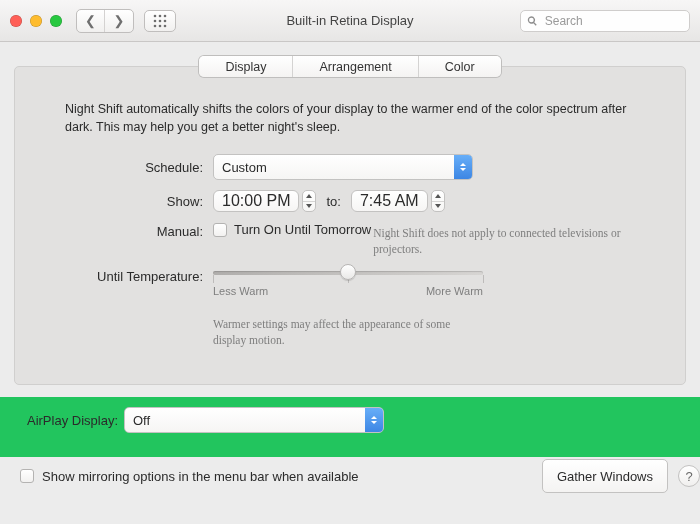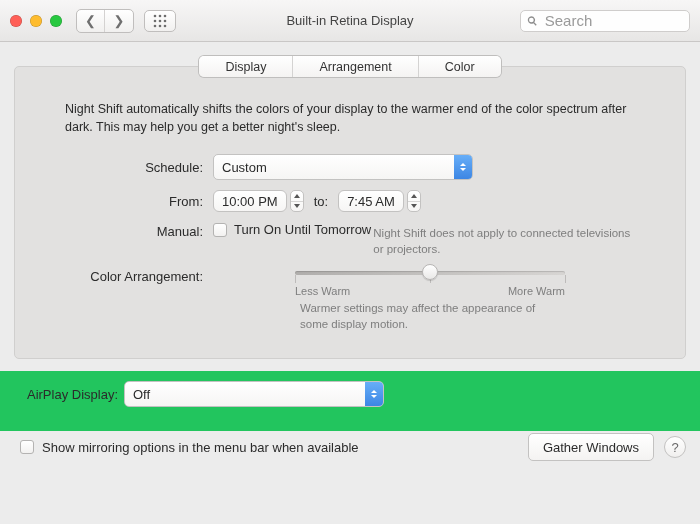--- a/index.html
+++ b/index.html
@@ -28,78 +28,78 @@
   .dot.yellow { background:#febc2e; }
   .dot.green { background:#28c840; }
   .navbtns { display: flex; border:1px solid #c0bebd; border-radius:5px; overflow:hidden; background:linear-gradient(#ffffff,#f1f0ef); }
   .navbtns .btn { width:28px; height:22px; display:flex; align-items:center; justify-content:center; font-size:13px; color:#6f6f6f; border-right:1px solid #d4d2d1; }
   .navbtns .btn:last-child { border-right:none; }
   .gridbtn { margin-left:10px; width:32px; height:22px; border:1px solid #c0bebd; border-radius:5px; background:linear-gradient(#ffffff,#f1f0ef); display:flex; align-items:center; justify-content:center; }
   .gridbtn svg { width:14px; height:14px; }
   .title { position:absolute; left:0; right:0; text-align:center; font-size:13px; font-weight:500; color:#444; pointer-events:none; }
   .search { margin-left:auto; width:170px; height:22px; border:1px solid #cfcdcc; border-radius:5px; background:#fefefe; display:flex; align-items:center; padding:0 6px; color:#8e8e8e; }
   .search svg { width:12px; height:12px; margin-right:5px; fill:#8e8e8e; }
-  .search input { border:none; outline:none; width:100%; font-size:15px; background:transparent; color:#555; }
+  .search input { border:none; outline:none; width:100%; font-size:12px; background:transparent; color:#555; }
   .search input::placeholder { color:#9a9a9a; }
 
   .content { padding: 14px 14px 12px 14px; background:#ececec; }
 
   .seg { display:flex; margin: 0 auto 0 auto; width:fit-content; border-radius:5px; overflow:hidden; box-shadow:0 0 0 1px #bfbebd; position:relative; z-index:2;}
   .seg .tab { height:21px; padding:0 26px; display:flex; align-items:center; font-size:12.5px; background:linear-gradient(#ffffff,#f4f3f2); border-right:1px solid #d4d3d2; color:#333; }
   .seg .tab:last-child { border-right:none; }
   .seg .tab.active { background:linear-gradient(#5aa5f4,#3a82e0); color:#fff; }
 
   .panel {
     margin-top: -11px;
     border:1px solid #d0cfce;
     border-radius:5px;
     background: #e2e1e0;
-    padding: 28px 38px 16px 38px;
+    padding: 28px 38px 26px 38px;
   }
   .desc { font-size:12.5px; color:#2b2b2b; line-height:1.4; margin: 6px 12px 18px 12px; }
 
   .row { display:flex; align-items:center; margin-bottom:10px; }
   .row.top { align-items:flex-start; }
   .lbl { width:160px; text-align:right; padding-right:10px; font-size:13px; color:#2b2b2b; }
   .ctrls { flex:1; display:flex; align-items:center; gap:10px; flex-wrap:wrap; }
-  .hint { font-size:11.5px; color:#7e7e7e; line-height:1.35; margin-top:4px; }
+  .hint { font-size:11.5px; color:#7e7e7e; line-height:1.35; margin-top:4px;font-family:Liberation Serif, serif; }
 
   .select { height:26px; border:1px solid #c3c2c1; border-radius:5px; background:linear-gradient(#ffffff,#f6f5f4); display:flex; align-items:center; position:relative; }
   .select .selval { padding:0 26px 0 8px; font-size:13px; }
   .select .cap { position:absolute; right:0; top:0; bottom:0; width:18px; background:linear-gradient(#67aef8,#3d86e4); border-top-right-radius:4px; border-bottom-right-radius:4px; display:flex; flex-direction:column; align-items:center; justify-content:center; }
   .select .cap::before, .select .cap::after { content:""; border-left:3px solid transparent; border-right:3px solid transparent; }
   .select .cap::before { border-bottom:3.5px solid #fff; margin-bottom:2px; }
   .select .cap::after { border-top:3.5px solid #fff; }
 
   .stepper { height:22px; display:flex; align-items:stretch; }
-  .stepper .field { border:1px solid #c3c2c1; border-radius:6px; background:linear-gradient(#ffffff,#f6f5f4); padding:0 8px; display:flex; align-items:center; font-size:13px; }
+  .stepper .field { border:1px solid #c3c2c1; border-radius:6px; background:linear-gradient(#ffffff,#f6f5f4); padding:0 8px; display:flex; align-items:center; font-size:16px; }
   .stepper .arrows { width:14px; margin-left:3px; display:flex; flex-direction:column; border:1px solid #c3c2c1; border-radius:5px; overflow:hidden; background:linear-gradient(#ffffff,#f6f5f4);}
   .stepper .arrows div { flex:1; display:flex; align-items:center; justify-content:center; }
   .stepper .arrows div:first-child { border-bottom:1px solid #d6d5d4;}
   .stepper .arrows div::before { content:""; border-left:3px solid transparent; border-right:3px solid transparent; }
   .stepper .arrows .up::before { border-bottom:4px solid #555; }
   .stepper .arrows .dn::before { border-top:4px solid #555; }
 
   .cbx { width:14px; height:14px; border:1px solid #b4b3b2; border-radius:3px; background:linear-gradient(#ffffff,#f2f1f0); flex:none; }
 
   .slider-wrap { width:270px; position:relative; padding-top:4px; }
   .slider-track { height:4px; border-radius:2px; background:linear-gradient(to right, #b0aeac, #d7d5d3); box-shadow: inset 0 1px 1px rgba(0,0,0,.15); position:relative; }
   .slider-notch { position:absolute; top:4px; width:1px; height:8px; background:#bdbbba; }
   .slider-thumb { position:absolute; top:-7px; width:16px; height:16px; border-radius:50%; background:linear-gradient(#ffffff,#e9e8e7); border:1px solid #b7b5b4; box-shadow:0 1px 1px rgba(0,0,0,.15); transform:translateX(-50%); }
   .slider-labels { display:flex; justify-content:space-between; font-size:11px; color:#7e7e7e; margin-top:10px; }
 
   .bottom { padding: 10px 14px 14px 14px; background:#22c55e; }
   .bottom .row { margin-bottom:10px; }
   .bottom .lbl2 { width:110px; text-align:right; padding-right:6px; font-size:13px; }
   .bottom .wideselect { width:260px; }
 
-  .footer { display:flex; align-items:center; padding: 2px 14px 14px 20px; }
+  .footer { display:flex; align-items:center; padding: 2px 0 14px 20px; }
   .footer .left { display:flex; align-items:center; gap:8px; font-size:13px; }
   .footer .right { margin-left:auto; display:flex; align-items:center; gap:10px; }
-  .push { height:28px; padding:0 14px; border:1px solid #c3c2c1; border-radius:5px; background:linear-gradient(#ffffff,#f4f3f2); font-size:13px; display:flex; align-items:center; }
+  .push { height:34px; padding:0 14px; border:1px solid #c3c2c1; border-radius:5px; background:linear-gradient(#ffffff,#f4f3f2); font-size:13px; display:flex; align-items:center; }
   .help { width:22px; height:22px; border:1px solid #c3c2c1; border-radius:50%; background:linear-gradient(#ffffff,#f0efee); display:flex; align-items:center; justify-content:center; color:#6a6a6a; font-size:13px; }
 </style>
 </head>
 <body>
 
 <div class="titlebar">
   <div class="traffic">
     <div class="dot red"></div>
     <div class="dot yellow"></div>
     <div class="dot green"></div>
@@ -146,21 +146,21 @@
       <div class="lbl">Schedule:</div>
       <div class="ctrls">
         <div class="select" style="width:260px">
           <span class="selval">Custom</span>
           <span class="cap"></span>
         </div>
       </div>
     </div>
 
     <div class="row">
-      <div class="lbl">From:</div>
+      <div class="lbl">Show:</div>
       <div class="ctrls">
         <div class="stepper">
           <div class="field">10:00 PM</div>
           <div class="arrows">
               <div class="up"></div>
               <div class="dn"></div>
             </div>
         </div>
         <span>to:</span>
         <div class="stepper">
@@ -178,22 +178,22 @@
       <div class="ctrls" style="flex-direction:row; align-items:flex-start; gap:2px">
         <div style="display:flex; align-items:center; gap:7px">
           <div class="cbx"></div>
           <span>Turn On Until Tomorrow</span>
         </div>
         <div class="hint" style="max-width:260px">Night Shift does not apply to connected televisions or projectors.</div>
       </div>
     </div>
 
     <div class="row top">
-      <div class="lbl" style="padding-top:2px">Color Arrangement:</div>
-      <div class="ctrls" style="flex-direction:column; align-items:center; gap:0">
+      <div class="lbl" style="padding-top:2px">Until Temperature:</div>
+      <div class="ctrls" style="flex-direction:row; align-items:center; gap:16px">
         <div class="slider-wrap">
           <div class="slider-track">
             <div class="slider-notch" style="left:0%"></div>
             <div class="slider-notch" style="left:50%"></div>
             <div class="slider-notch" style="left:100%"></div>
             <div class="slider-thumb" style="left:50%"></div>
           </div>
           <div class="slider-labels">
             <span>Less Warm</span>
             <span>More Warm</span>

